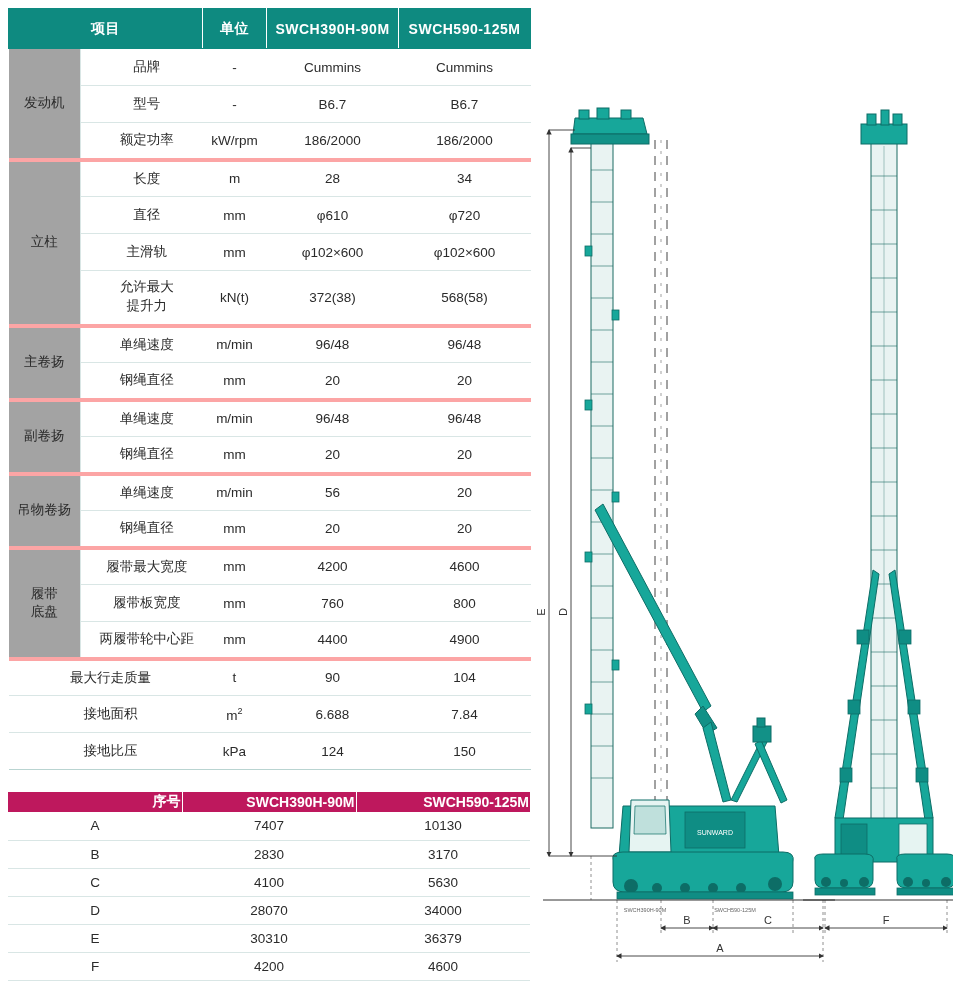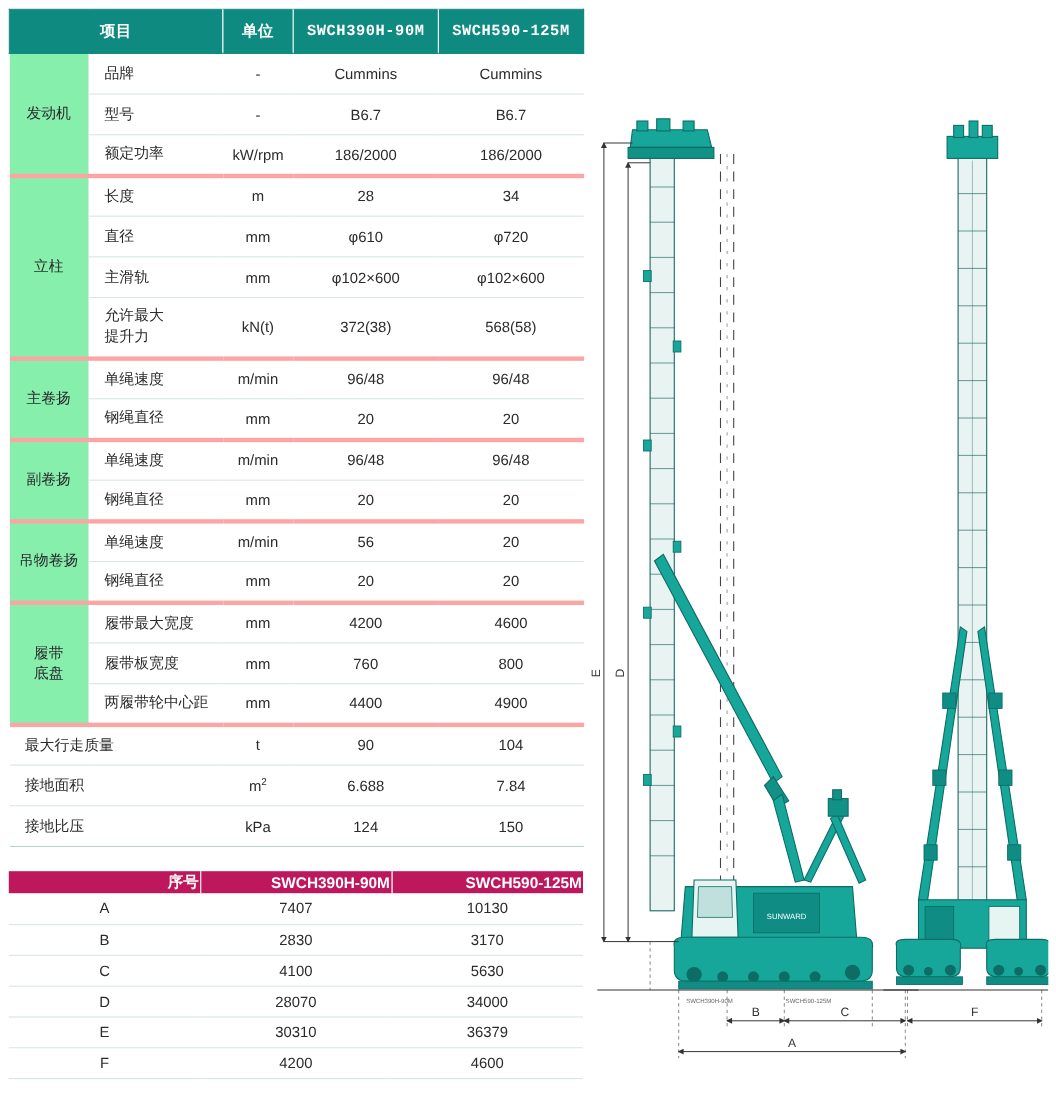--- a/index.html
+++ b/index.html
@@ -34,40 +34,39 @@
   table.spec th {
     background: #0e8a80;
     color: #ffffff;
     font-weight: bold;
     font-size: 14px;
     height: 40px;
     text-align: center;
     border: 1px solid #0e8a80;
     border-right: 1px solid #ffffff;
     letter-spacing: .5px;
-    font-family: Liberation Mono, monospace;
   }
   table.spec th:last-child { border-right: 1px solid #0e8a80; }
   table.spec td {
     border-bottom: 1px solid #d9e6e5;
     height: 37px;
     text-align: center;
     color: #2b2b2b;
     font-size: 13.5px;
     padding: 2px 4px;
     background: #ffffff;
   }
   table.spec td.grp {
     border-right: 1px solid #d9e6e5;
-    background: #86efac;
+    background: #a3a3a3;
     font-size: 13.5px;
     line-height: 1.35;
   }
   table.spec td.item {
-    text-align: left;
+    text-align: center;
     padding-left: 14px;
     line-height: 1.35;
   }
   table.spec tr.thick-top td { border-top: 4px solid #fca5a5; }
   table.spec tr:last-child td { border-bottom: 1px solid #b9d4d1; }
   .sub { font-size: 9px; vertical-align: super; }
 
   .table2-wrap { margin-top: 22px; }
   table.dims {
     border-collapse: collapse;

